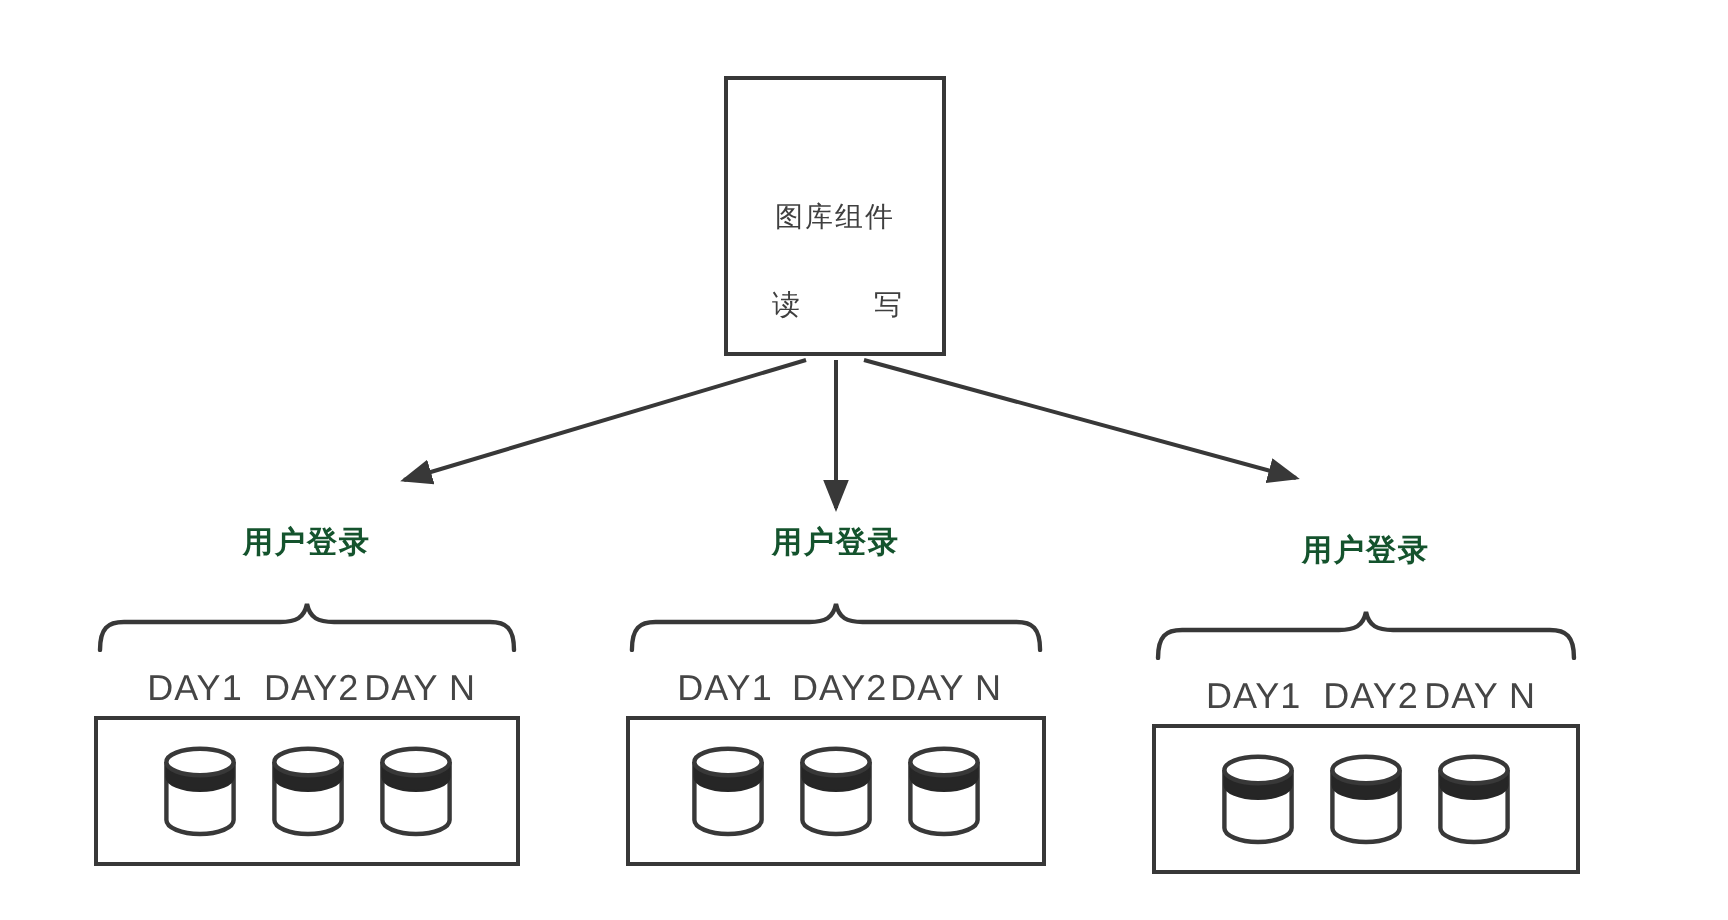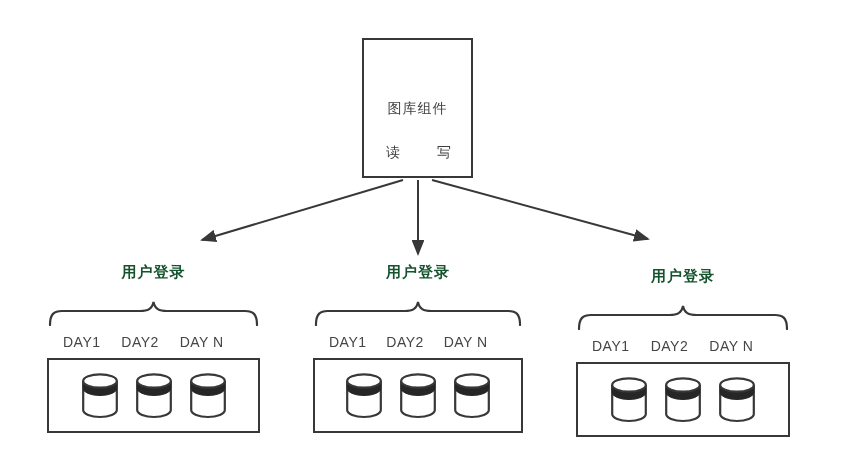--- a/index.html
+++ b/index.html
@@ -61,22 +61,22 @@
   .brace path{
     fill:none;stroke:var(--line);stroke-width:2.2;
     stroke-linecap:round;
   }
   .days{
     margin-top:8px;height:18px;width:100%;
     display:flex;justify-content:space-between;
     padding:0 22px 0 16px;
   }
   .days span{
-    width:60px;text-align:left;
-    font-size:14px;color:#454545;letter-spacing:0.5px;
+    width:60px;text-align:right;
+    font-size:18px;color:#454545;letter-spacing:0.5px;
     white-space:nowrap;
   }
   .db-box{
     margin-top:6px;width:100%;height:75px;
     border:2px solid var(--line);
     background:var(--bg);
     display:flex;align-items:center;justify-content:center;
     gap:16px;
   }
   .cyl{display:block;}

